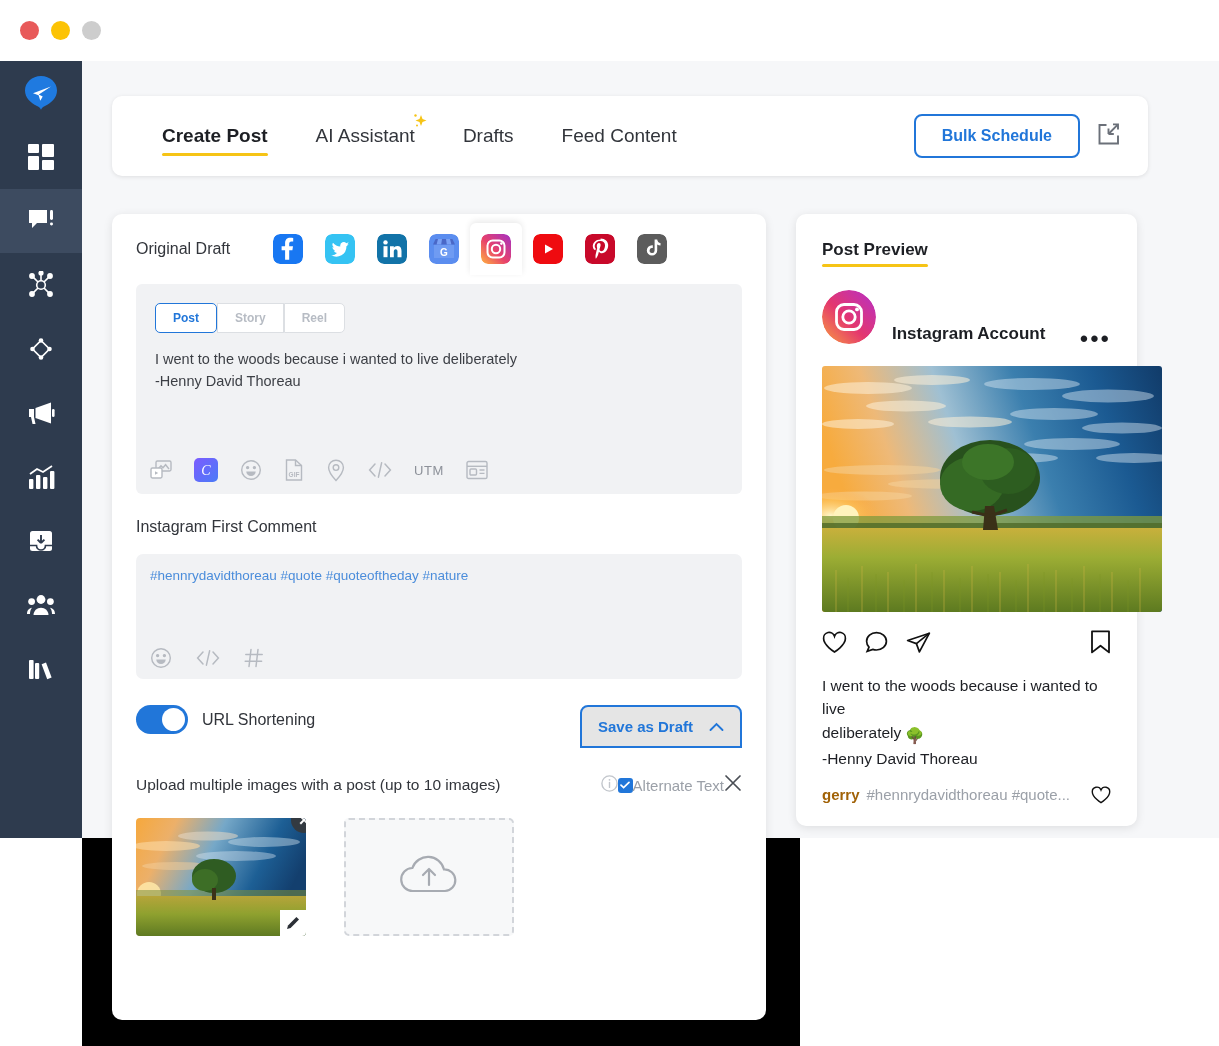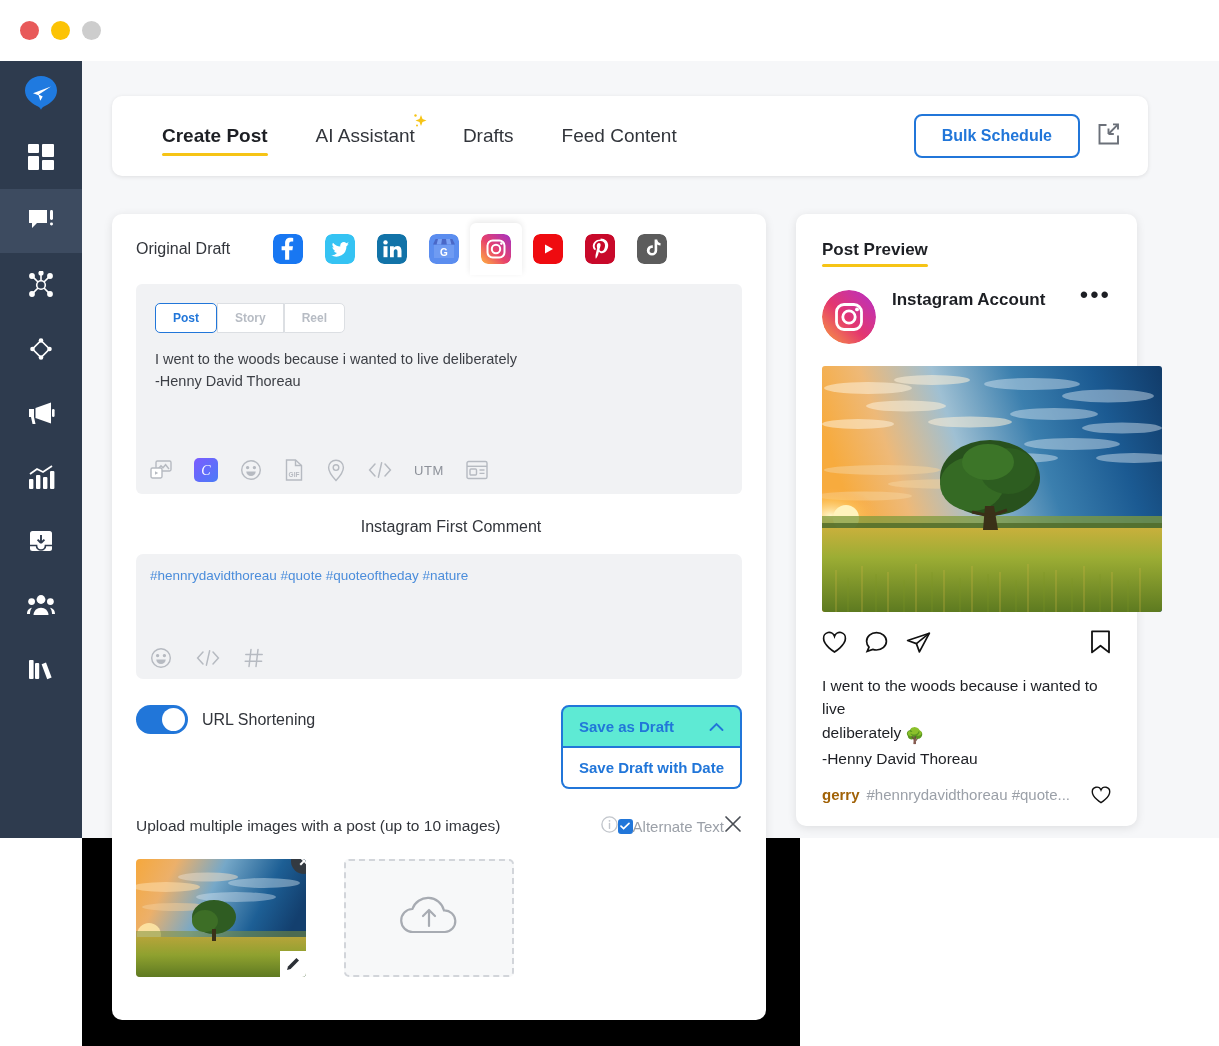--- a/index.html
+++ b/index.html
@@ -104,21 +104,21 @@
   .seg-btn.on { color:#2176d9; border:1.5px solid #2176d9; border-radius:5px; position:relative; z-index:2;}
   .compose-text {
     margin-top:16px; font-size:14.5px; color:#3c3f45; line-height:1.5;
   }
   .compose-tools {
     position:absolute; left:14px; bottom:12px; display:flex; align-items:center; gap:22px;
   }
   .tool { cursor:pointer; display:flex; align-items:center; color:#b6bac1; }
   .tool.utm { font-size:13px; letter-spacing:.6px; color:#8d9199; font-weight:500;}
 
-  .fc-title { margin:24px 0 0 24px; font-size:16px; color:#32353b;text-align:center; }
+  .fc-title { margin:24px 0 0 24px; font-size:16px; color:#32353b; }
   .fc-area {
     margin:18px 24px 0 24px; background:#f1f2f4; border-radius:7px; height:125px;
     position:relative; padding:14px;
   }
   .fc-tags { font-size:13.5px; color:#4b8ddb; }
   .fc-tools { position:absolute; left:14px; bottom:10px; display:flex; gap:24px; }
 
   
   .action-row { margin:26px 24px 0 24px; display:flex; align-items:flex-start; }
   .switch {
@@ -127,21 +127,21 @@
   }
   .switch .knob { position:absolute; right:3px; top:3px; width:23px; height:23px; border-radius:50%; background:#fff; }
   .switch-label { font-size:16px; color:#32353b; margin-left:14px; line-height:29px; }
   .btn-stack { margin-left:auto; display:flex; gap:22px; align-items:flex-start; }
   .split { display:flex; flex-direction:column; }
   .bbtn {
     border:2px solid #2176d9; color:#2176d9; background:#fff; font-weight:bold;
     font-size:15px; padding:11px 16px; border-radius:8px; cursor:pointer;
     display:flex; align-items:center; white-space:nowrap;
   }
-  .bbtn.filled { background:#5eead4; border-radius:8px 8px 0 0;text-align:center; }
+  .bbtn.filled { background:#e5e5e5; border-radius:8px 8px 0 0;text-align:center; }
   .bbtn.second { border-radius:0 0 8px 8px; border-top:none; justify-content:center; }
   .bbtn .caret { margin-left:auto; padding-left:16px; }
   .bbtn .lead { margin-right:10px; display:flex; }
 
   
   .upload-head { margin:26px 24px 0 24px; display:flex; align-items:center; }
   .upload-title { font-size:15.5px; color:#32353b; }
   .upload-right { margin-left:auto; display:flex; align-items:center; }
   .chk { width:15px; height:15px; background:#2176d9; border-radius:3px; display:flex;align-items:center;justify-content:center;}
   .alt-label { font-size:15px; color:#9ba0a8; }
@@ -164,21 +164,21 @@
   }
 
   
   .preview-card {
     position:absolute; left:796px; top:214px; width:341px; height:612px;
     background:#fff; border-radius:10px; box-shadow:0 2px 10px rgba(0,0,0,.10);
     padding:26px;
   }
   .pv-title { font-size:17px; font-weight:bold; color:#1d1f24; display:inline-block; position:relative; }
   .pv-title::after { content:""; position:absolute; left:0; right:0; bottom:-7px; height:3px; background:#f6c416; border-radius:2px;}
-  .pv-head { display:flex; align-items:flex-start; margin-top:30px; }
+  .pv-head { display:flex; align-items:flex-end; margin-top:30px; }
   .ig-avatar { width:54px; height:54px; border-radius:50%; flex:none; display:block;}
   .ig-name { font-size:17px; font-weight:bold; color:#1d1f24; margin-left:16px; }
   .dots3 { margin-left:auto; color:#1d1f24; font-size:24px; letter-spacing:2px; line-height:10px; cursor:pointer;}
   .pv-image { margin-top:22px; width:340px; height:246px; border-radius:3px; overflow:hidden; }
   .pv-actions { margin-top:18px; display:flex; align-items:center; gap:18px; }
   .pv-actions .spacer { margin-left:auto; }
   .pv-caption { margin-top:16px; font-size:15.5px; color:#1d1f24; line-height:1.5; }
   .pv-comment { margin-top:16px; display:flex; align-items:flex-start; font-size:15px; }
   .pv-comment b { color:#a16207; }
   .pv-comment .ctext { color:#9ba0a8; margin-left:7px; }
@@ -532,21 +532,20 @@
     <div class="btn-stack">
       <div class="split">
         <div class="bbtn filled">
           <span>Save as Draft</span>
           <span class="caret">
             <svg width="15" height="10" viewBox="0 0 15 10" fill="none" stroke="#2176d9" stroke-width="1.9" stroke-linecap="round">
                   <path d="M1.5 8 7.5 2l6 6"></path>
                 </svg>
           </span>
         </div>
-        <div class="bbtn second">Save Draft with Date</div>
       </div>
     </div>
   </div>
 
   <div class="upload-head">
     <span class="upload-title">Upload multiple images with a post (up to 10 images)</span>
     <div class="upload-right">
       <span>
         <svg width="17" height="17" viewBox="0 0 17 17" fill="none" stroke="#c2c6cc" stroke-width="1.4">
           <circle cx="8.5" cy="8.5" r="7.6"></circle>

